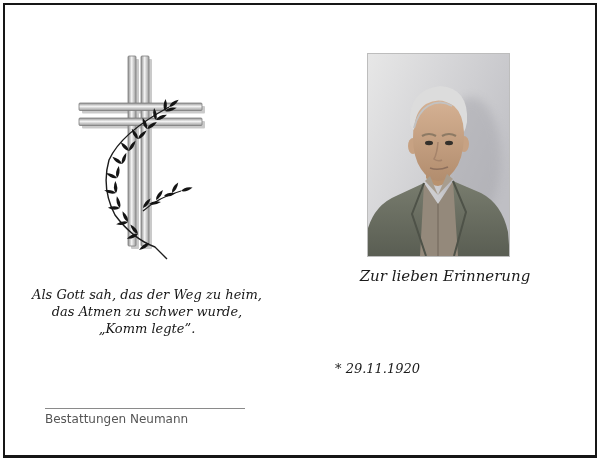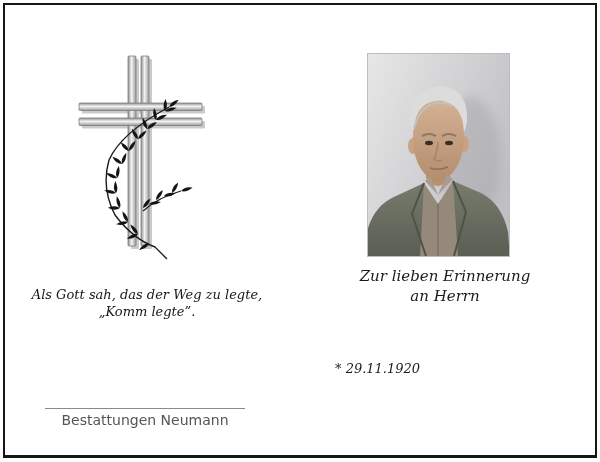--- a/index.html
+++ b/index.html
@@ -27,22 +27,22 @@
     font-style:italic;font-size:13px;color:#1b1b1b;white-space:nowrap;flex-direction:column;
   }
   .poem{
     left:8px;top:281px;width:268px;text-align:center;
     font-style:italic;font-size:13px;line-height:17px;color:#171717;
   }
   .sig-line{
     left:40px;top:403px;width:200px;border-top:1px solid #8a8a8a;height:0;
   }
   .sig-label{
-    left:40px;top:407px;width:200px;text-align:center;
-    font-family:"DejaVu Sans", sans-serif;font-size:14px;color:#555555;
+    left:40px;top:407px;width:200px;text-align:left;
+    font-family:"DejaVu Sans", sans-serif;font-size:12px;color:#555555;
   }
 </style>
 </head>
 <body>
 
 <div class="stage">
   <div class="card">
 
     <div class="abs cross-wrap">
       <svg width="164" height="230" viewBox="0 0 164 230">
@@ -163,29 +163,29 @@
         <path d="M57,127 L70,141 L62,122 Z" fill="#a89d8e"></path>
         <path d="M85,125 L70,141 L79,120 Z" fill="#a89d8e"></path>
 
         <path d="M56,129 L44,160 L58,202" fill="none" stroke="#4e5248" stroke-width="2"></path>
         <path d="M85,127 L98,158 L86,202" fill="none" stroke="#4e5248" stroke-width="2"></path>
       </svg>
     </div>
 
     <div class="abs memorial">
       <div>Zur lieben Erinnerung</div>
-      <div>an Herrn</div>
     </div>
 
     <div class="abs dates">
       <span>* 29.11.1920</span>
     </div>
 
     <div class="abs poem">
-      <div>Als Gott sah, das der Weg zu legte,</div>
+      <div>Als Gott sah, das der Weg zu heim,</div>
+      <div>das Atmen zu schwer wurde,</div>
       <div>„Komm legte”.</div>
     </div>
 
     <div class="abs sig-line"></div>
     <div class="abs sig-label">Bestattungen Neumann</div>
 
   </div>
 </div>
 
 </body></html>

